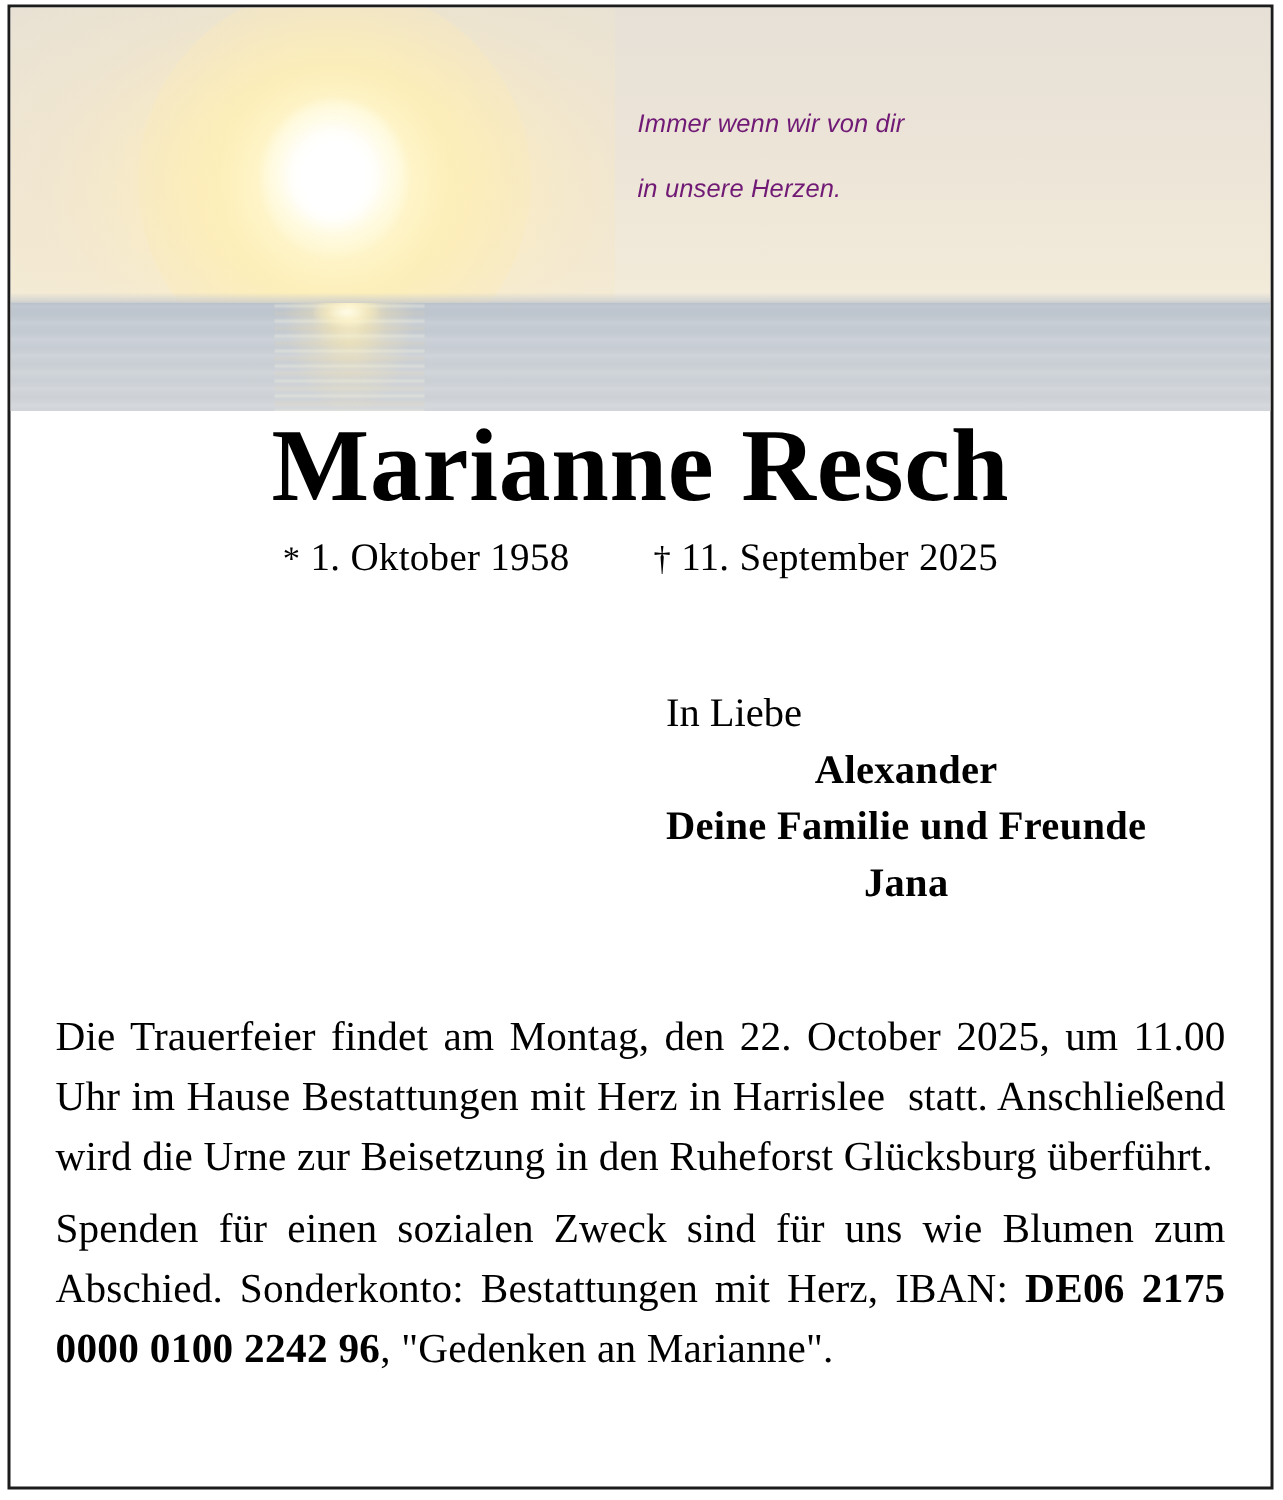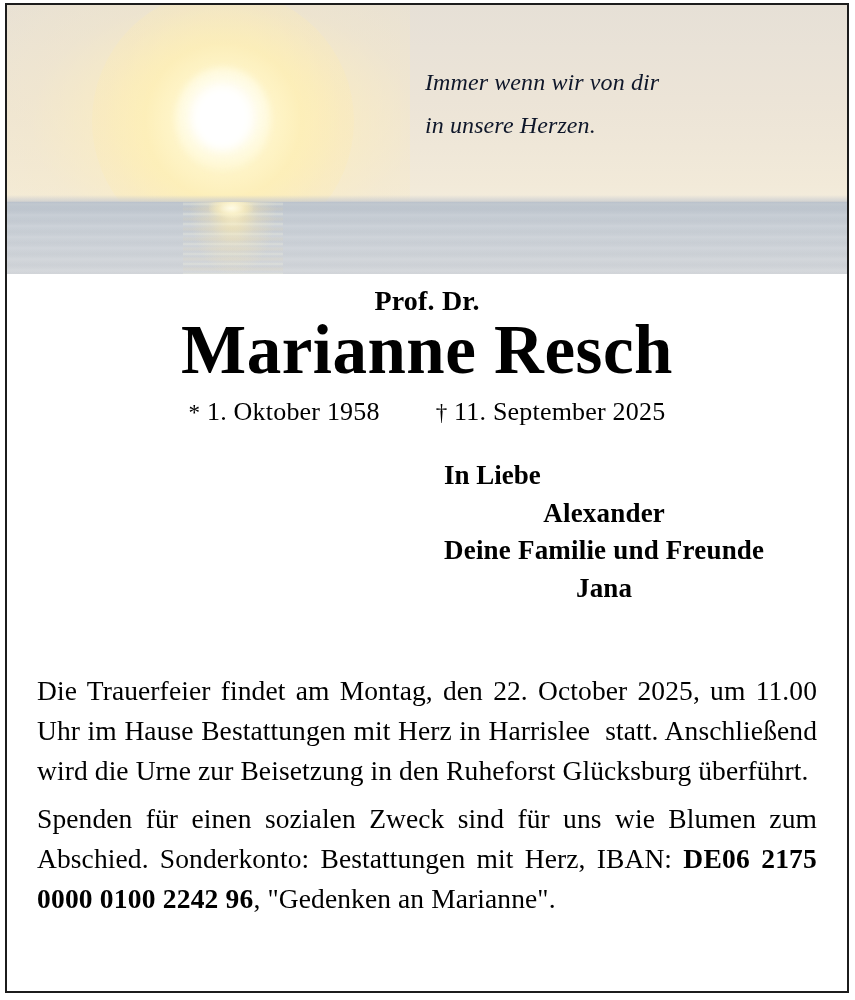--- a/index.html
+++ b/index.html
@@ -164,25 +164,25 @@
       rgba(255,243,196,0.45) 55%,
       rgba(255,243,196,0.0) 100%);
   }
 
   
   #verse {
     position: absolute;
     left: 418px;
     top: 56px;
     width: 400px;
-    font-family: Liberation Serif, serif;
+    font-family: Liberation Sans, sans-serif;
     font-style: italic;
-    font-size: 24px;
+    font-size: 17px;
     line-height: 43px;
-    color: #0f172a;
+    color: #701a75;
     letter-spacing: 0.1px;
   }
   #verse .verse-line { display: block; white-space: nowrap; }
 
   
   #name-block {
     position: absolute;
     left: 0;
     right: 0;
     top: 272px;
@@ -212,21 +212,21 @@
   #dates .sym { font-size: 23px; }
 
   
   #mourners {
     position: absolute;
     left: 437px;
     top: 452px;
     font-size: 27px;
     line-height: 37.5px;
   }
-  #mourners .mourner-intro { font-weight: 700; }
+  #mourners .mourner-intro { font-weight: 400; }
   #mourners .mourner-name { font-weight: 700; letter-spacing: 0.2px; text-align: center; }
 
   
   #body-text {
     position: absolute;
     left: 30px;
     right: 30px;
     top: 666px;
   }
   #body-text p {
@@ -262,21 +262,20 @@
       <div class="sun-reflection-core"></div>
     </div>
 
     <div id="verse">
       <span class="verse-line">Immer wenn wir von dir</span>
       <span class="verse-line">in unsere Herzen.</span>
     </div>
   </div>
 
   <div id="name-block">
-    <div id="honorific">Prof. Dr.</div>
     <div id="full-name">Marianne Resch</div>
     <div id="dates">
       <span class="date-birth"><span class="sym">*</span> <span>1. Oktober 1958</span></span><span class="date-death"><span class="sym">†</span> <span>11. September 2025</span></span>
     </div>
   </div>
 
   <div id="mourners">
     <div class="mourner-intro">In Liebe</div>
     <div class="mourner-name">Alexander</div>
     <div class="mourner-name">Deine Familie und Freunde</div>

